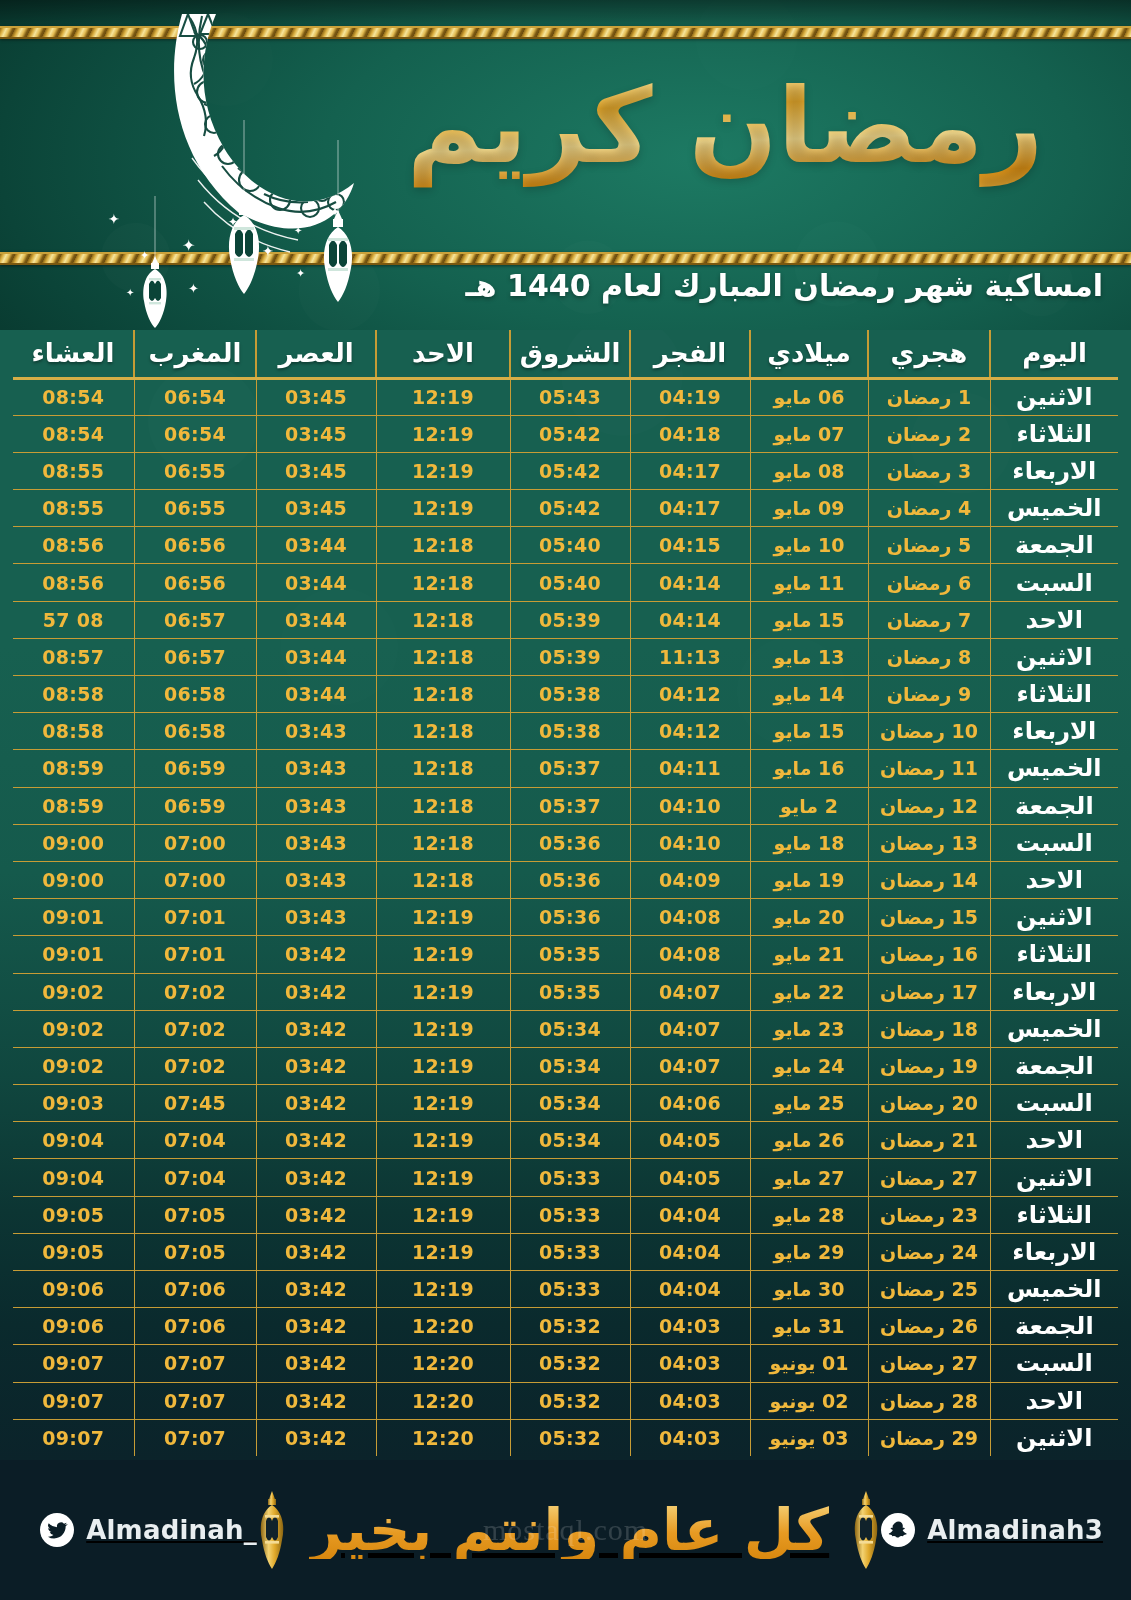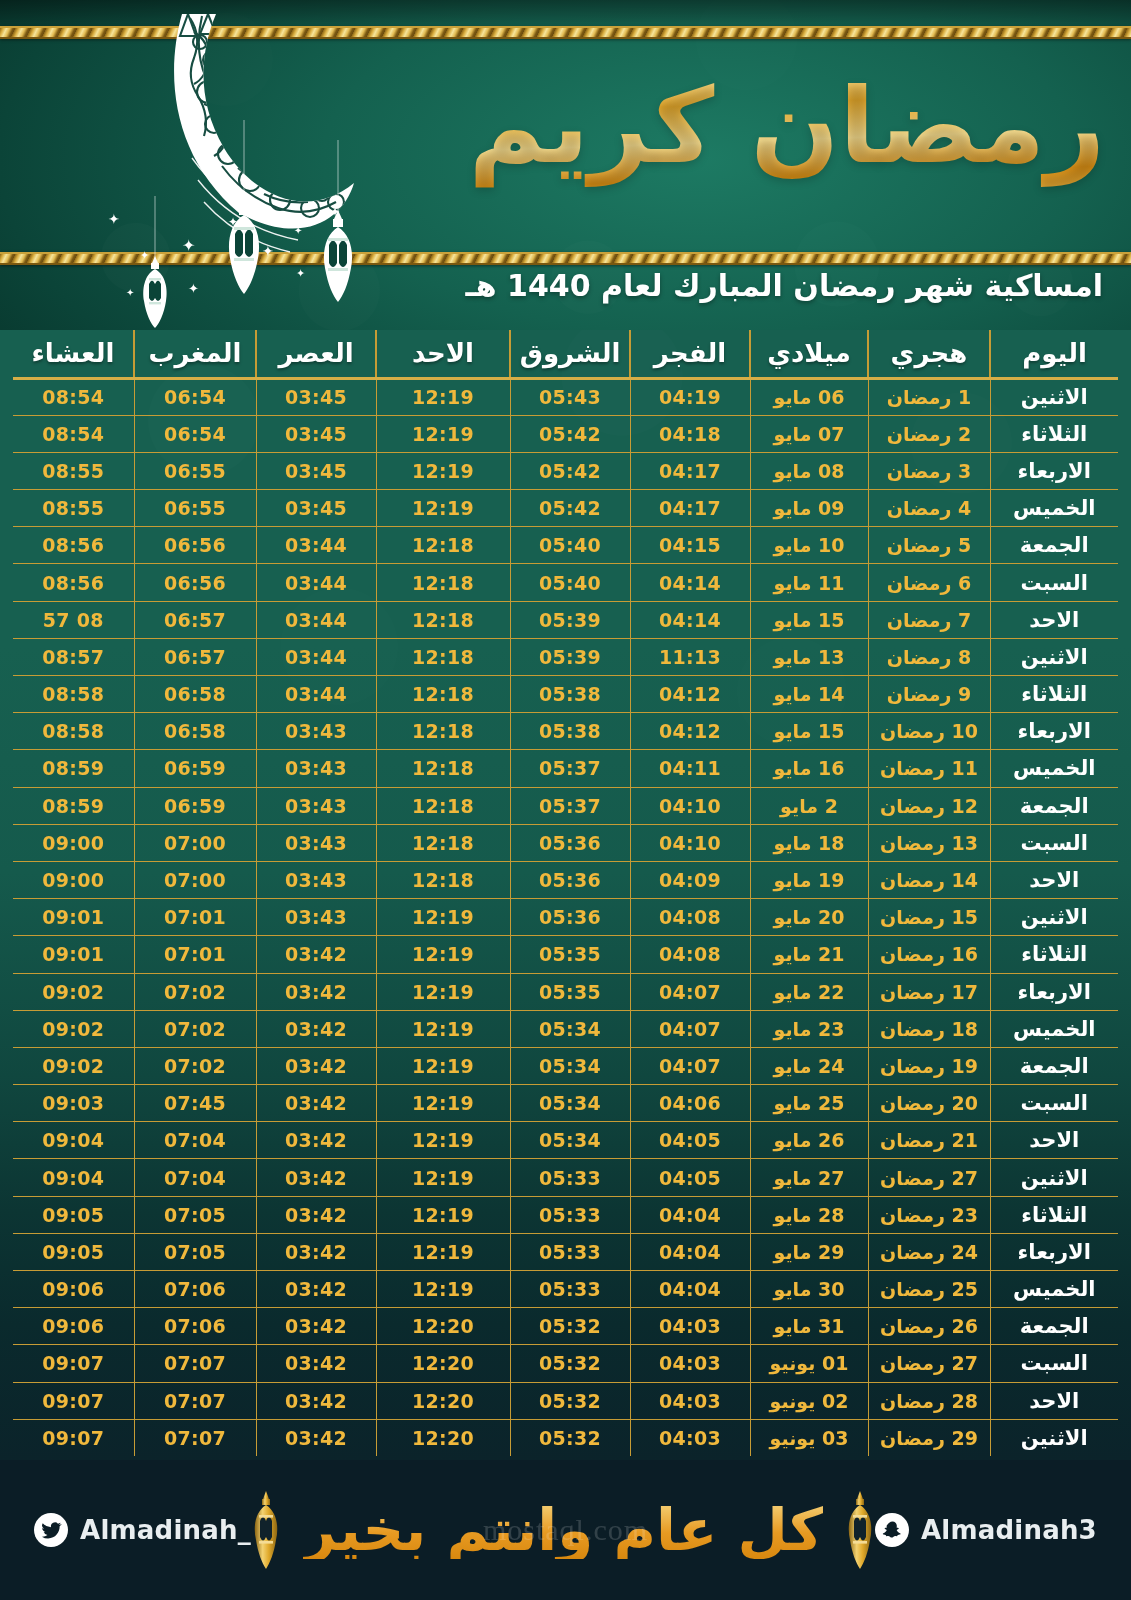--- a/index.html
+++ b/index.html
@@ -72,23 +72,24 @@
     transform: translateX(-50%);
   }
   .lantern .body { position: absolute; left: 0; }
 
   .stars span {
     position: absolute; color: #fff; line-height: 1;
   }
 
   .hero-title {
     position: absolute;
-    right: 26px;
+    right: 46px;
     top: 46px;
     width: 720px;
+    text-align: center;
     font-size: 104px;
     font-weight: 700;
     line-height: 1.55;
     letter-spacing: 1px;
     direction: rtl;
     background: linear-gradient(178deg, #f2c75c 0%, #fbeeb4 16%, #e5a92c 38%, #f7dd8e 58%, #d98f15 78%, #f3c458 100%);
     -webkit-background-clip: text;
     background-clip: text;
     color: transparent;
     -webkit-text-fill-color: transparent;
@@ -159,21 +160,21 @@
 
   table.imsakiya tbody td {
     height: 37.2px;
     font-size: 19px;
     font-weight: 700;
     color: #f0b83c;
     letter-spacing: .3px;
   }
   table.imsakiya tbody td.day {
     color: #ffffff;
-    font-size: 21px;
+    font-size: 24px;
     border-right: none;
     border-left: 1px solid #c79c35;
   }
   table.imsakiya tbody tr td:last-child { border-left: none; }
   table.imsakiya tbody tr:last-child td { border-bottom: none; }
 
   col.c-day   { width: 128px; }
   col.c-hij   { width: 122px; }
   col.c-greg  { width: 118px; }
   col.c-fajr  { width: 120px; }
@@ -184,23 +185,24 @@
   col.c-isha  { width: 121px; }
 
   
   .footer {
     position: relative;
     width: 1131px;
     height: 140px;
     background: #0b1d26;
     display: flex;
     align-items: center;
-    justify-content: center;
+    justify-content: flex-end;
     padding: 0 28px;
     direction: ltr;
+    text-decoration: underline;
   }
   .social {
     display: flex;
     align-items: center;
     gap: 12px;
   }
   .social .badge {
     width: 34px; height: 34px;
     border-radius: 50%;
     background: #ffffff;

